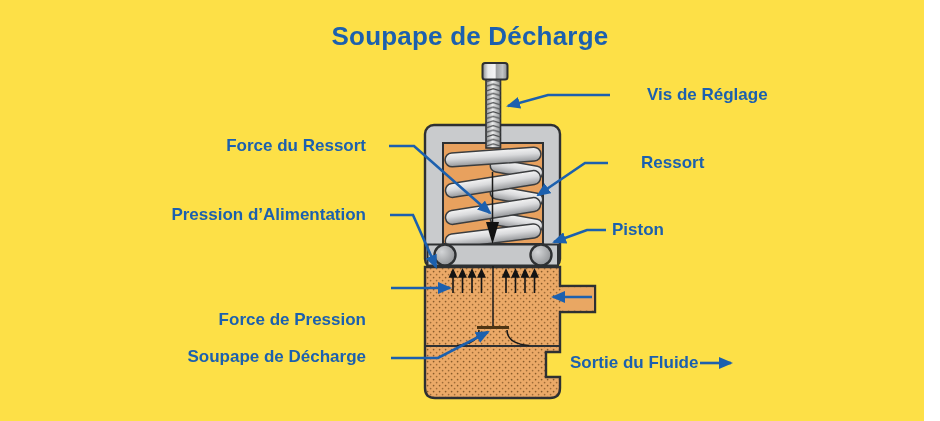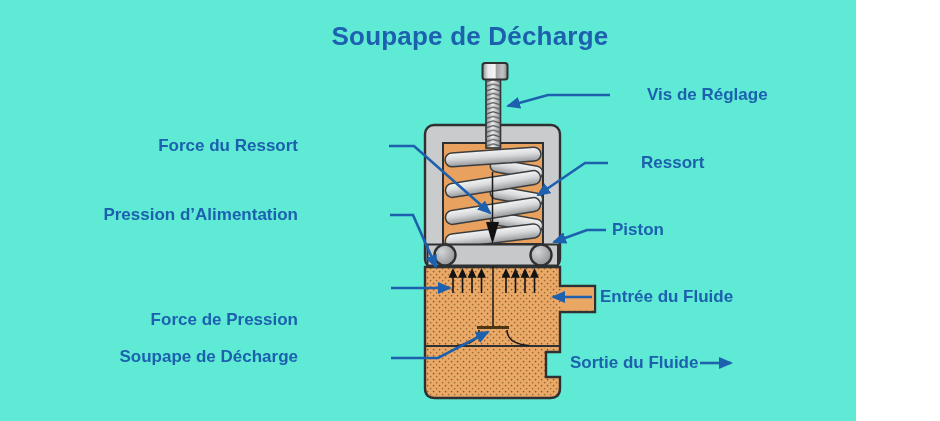--- a/index.html
+++ b/index.html
@@ -1,17 +1,17 @@
 <!DOCTYPE html>
 <html><head>
 <meta charset="utf-8">
 <style>
   html,body{margin:0;padding:0;background:#ffffff;}
   .stage{
-    position:relative;width:856px;height:421px;background:#5eead4;overflow:hidden;
+    position:relative;width:924px;height:421px;background:#fde047;overflow:hidden;
     font-family:"Liberation Sans",sans-serif;
   }
   .title{
     position:absolute;top:21px;left:0;width:940px;text-align:center;
     font-size:26px;font-weight:bold;color:#1C60AE;letter-spacing:.2px;
   }
   .lbl{
     position:absolute;font-size:17px;font-weight:bold;color:#1C60AE;
     white-space:nowrap;line-height:18px;
   }
@@ -148,16 +148,15 @@
   </svg>
 
   <div class="lbl left" style="right:558px;top:137px;">Force du Ressort</div>
   <div class="lbl left" style="right:558px;top:206px;">Pression d’Alimentation</div>
   <div class="lbl left" style="right:558px;top:279px;margin-top:32px;">Force de Pression</div>
   <div class="lbl left" style="right:558px;top:348px;">Soupape de Décharge</div>
 
   <div class="lbl" style="left:647px;top:86px;">Vis de Réglage</div>
   <div class="lbl" style="left:613px;top:154px;margin-left:28px;">Ressort</div>
   <div class="lbl" style="left:612px;top:221px;">Piston</div>
-  <div class="lbl" style="left:600px;top:288px;">Entrée du Fluide</div>
   <div class="lbl" style="left:570px;top:354px;">Sortie du Fluide</div>
 
 </div>
 
 </body></html>

